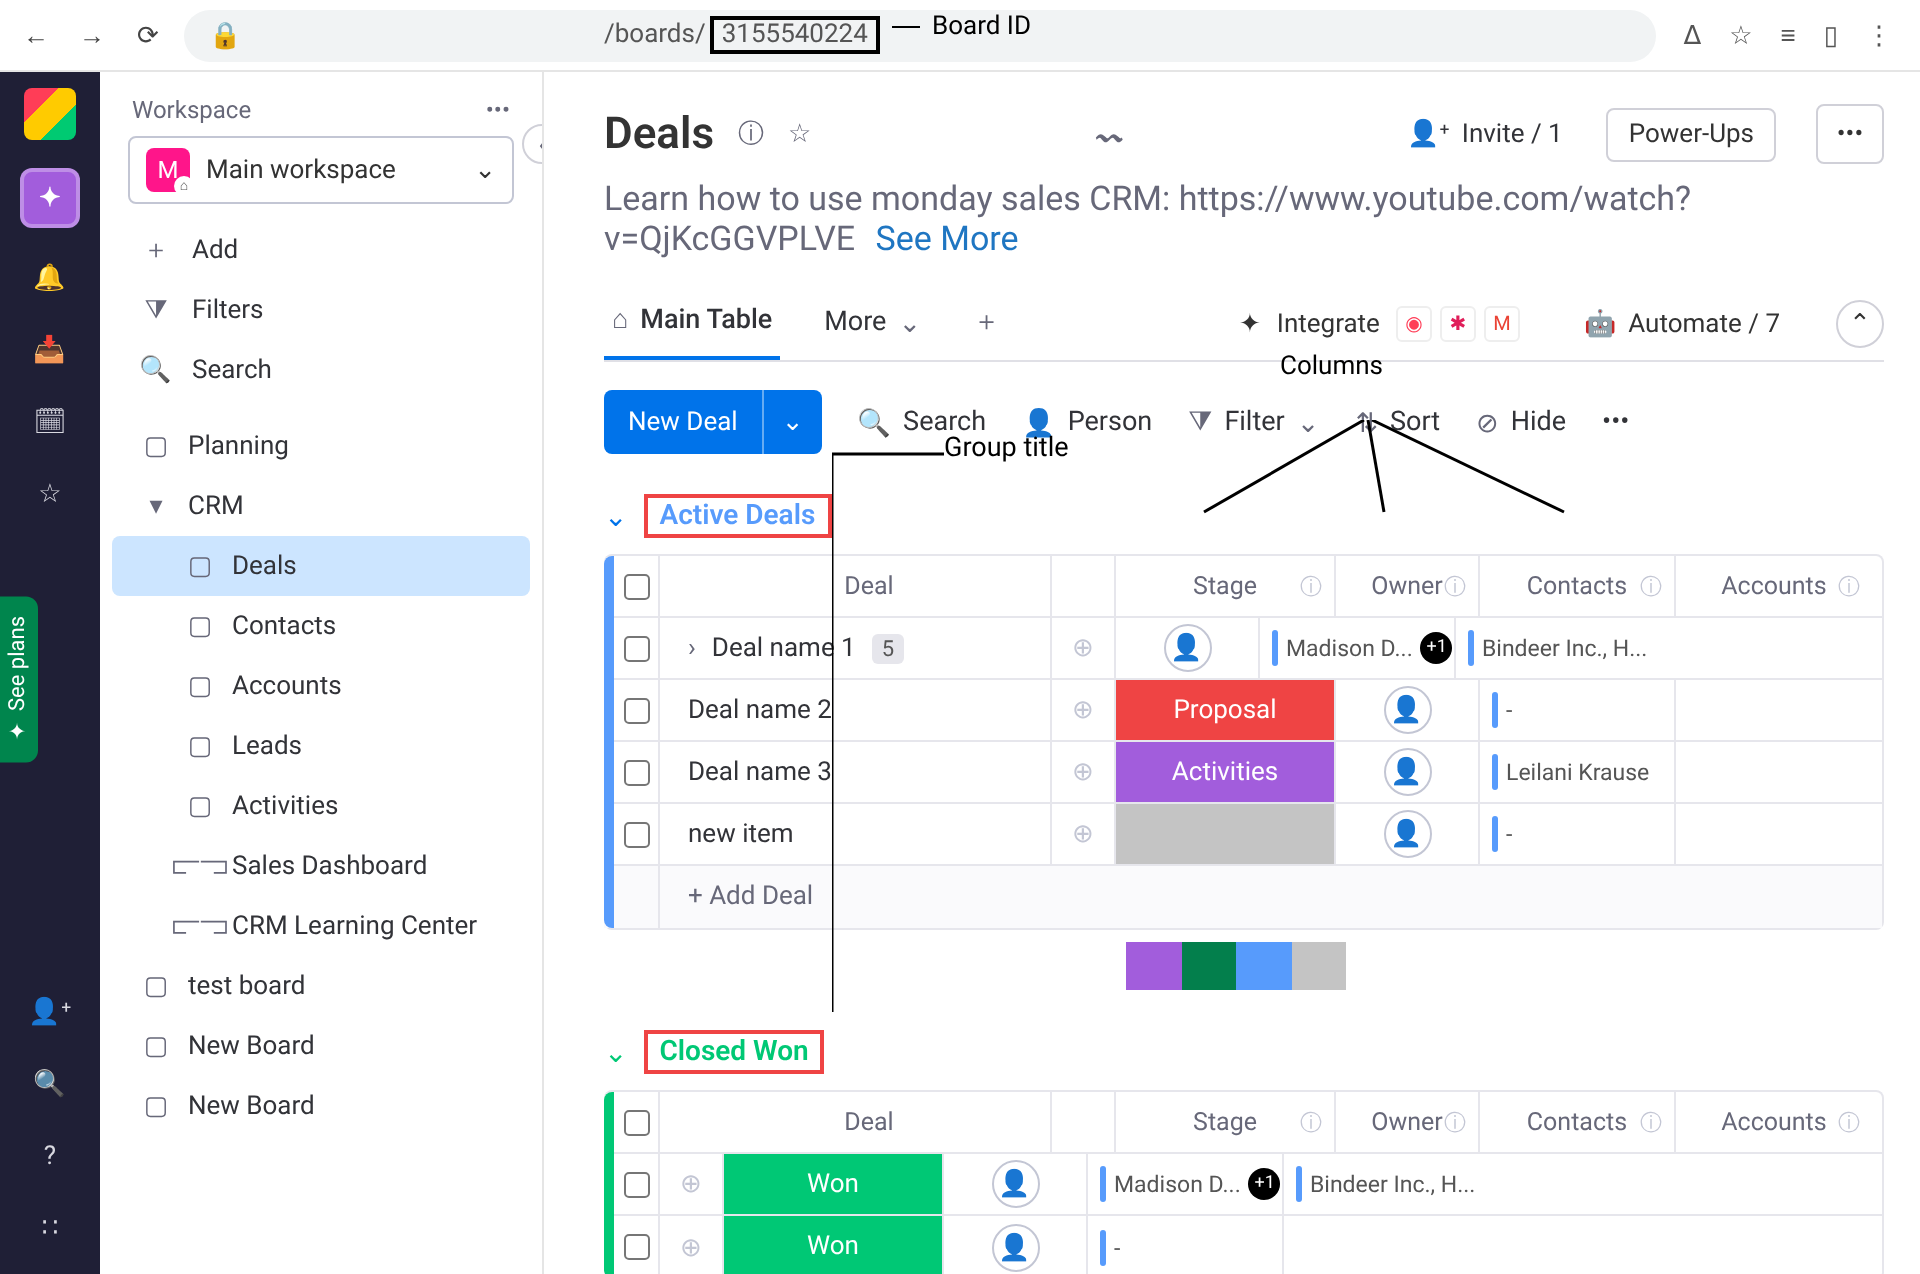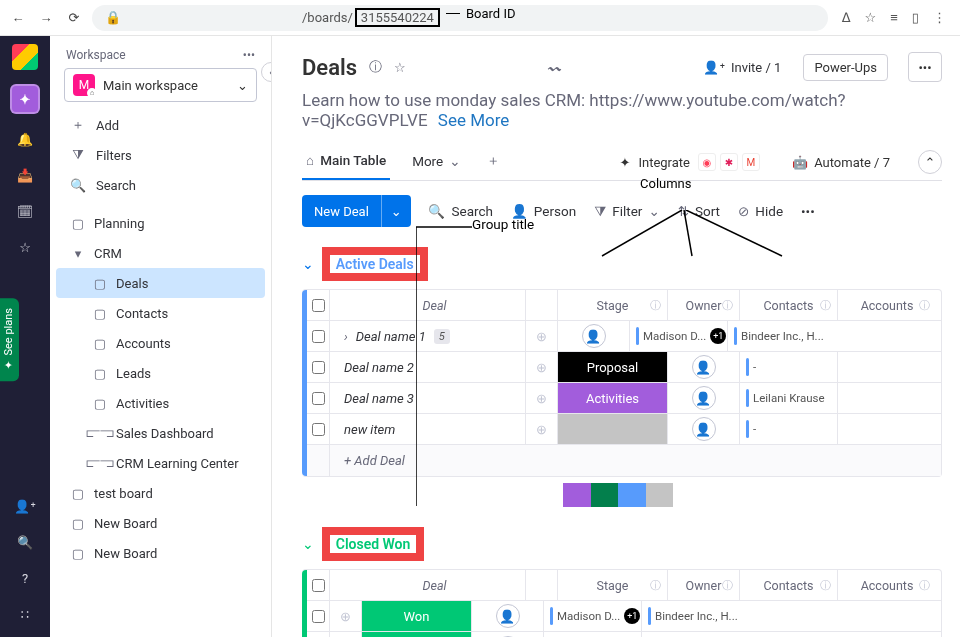--- a/index.html
+++ b/index.html
@@ -71,48 +71,48 @@
   .tb-btn .ic { color:#676879; }
 
   
   .group { margin-top:20px; }
   .group-title-row { display:flex; align-items:center; gap:8px; }
   .chevron-down { color:#0073ea; font-size:14px; cursor:pointer; }
   .chevron-down.green { color:#00c875; }
   .group-title { font-weight:600; font-size:14px; }
   .group-title.blue { color:#579bfc; }
   .group-title.green { color:#00c875; }
-  .ann-group-box { border: 8px solid #ef4444; padding: 1px 6px; }
+  .ann-group-box { border: 2px solid #ef4444; padding: 1px 6px; }
 
   .tbl { margin-top:8px; border:1px solid #e6e6ec; border-left:none; border-radius:4px; width:640px; overflow: visible; position:relative;}
   .left-accent { position:absolute; left:0; top:0; bottom:0; width:5px; border-radius:4px 0 0 4px;}
   .left-accent.blue { background:#579bfc; }
   .left-accent.green { background:#00c875; }
   .row { display:flex; align-items:stretch; height:31px; border-bottom:1px solid #e6e6ec;}
   .row:last-child { border-bottom:none;}
   .cell { border-right:1px solid #e6e6ec; display:flex; align-items:center; justify-content:center; font-size:13px; color:#323338; position:relative;}
   .cell.cb { width:28px; padding-left:5px;}
   .cell.cb input { width:13px; height:13px; }
-  .cell.deal { width:196px; justify-content:flex-start; padding-left:14px; gap:8px;font-style:italic;}
+  .cell.deal { width:196px; justify-content:flex-start; padding-left:14px; gap:8px;}
   .cell.deal .expand-ic { color:#676879; cursor:pointer; }
   .cell.deal .count-badge { background:#e6e6ec; color:#555; font-size:11px; padding:1px 5px; border-radius:3px;}
   .cell.sub { width:32px; color:#c3c6d4;}
   .cell.stage { width:110px; color:#fff; font-size:13px;}
   .cell.owner { width:72px; color:#c3c6d4;}
   .cell.owner .avatar { width:24px; height:24px; border:1.5px solid #c3c6d4; border-radius:50%; display:flex; align-items:center; justify-content:center;}
   .cell.contacts, .cell.accounts { width:98px; font-size:11.5px; color:#555; gap:4px;}
   .cell.contacts .mini-bar, .cell.accounts .mini-bar { width:3px; height:18px; border-radius:2px;}
   .cell.contacts .plus-badge { background:#000; color:#fff; border-radius:50%; width:16px; height:16px; font-size:9px; display:flex; align-items:center; justify-content:center;}
   .cell.contacts, .cell.accounts { justify-content:flex-start; padding-left:6px;}
   .cell.accounts { border-right:none; }
   .head .cell { color:#676879; font-size:12.5px; }
   .head .cell .info { position:absolute; right:6px; color:#c3c6d4; font-size:11px;}
   .head .cell.contacts, .head .cell.accounts { justify-content:center; padding-left:0;}
   .stage.lead { background:#579bfc; }
-  .stage.proposal { background:#000000; }
+  .stage.proposal { background:#ef4444; }
   .stage.negotiation { background:#a25ddc; }
   .stage.won { background:#00c875; }
   .stage.blank-gray { background:#c4c4c4; }
   .row.add-row .cell.deal { color:#676879; }
   .row.add-row { background:#fafafc;}
 
   .group-summary { width:640px; display:flex; margin-top:0;}
   .group-summary .sp { width:261px; }
   .group-summary .bar { width:110px; height:24px; display:flex; margin-top:6px;}
   .group-summary .seg { height:100%; }

